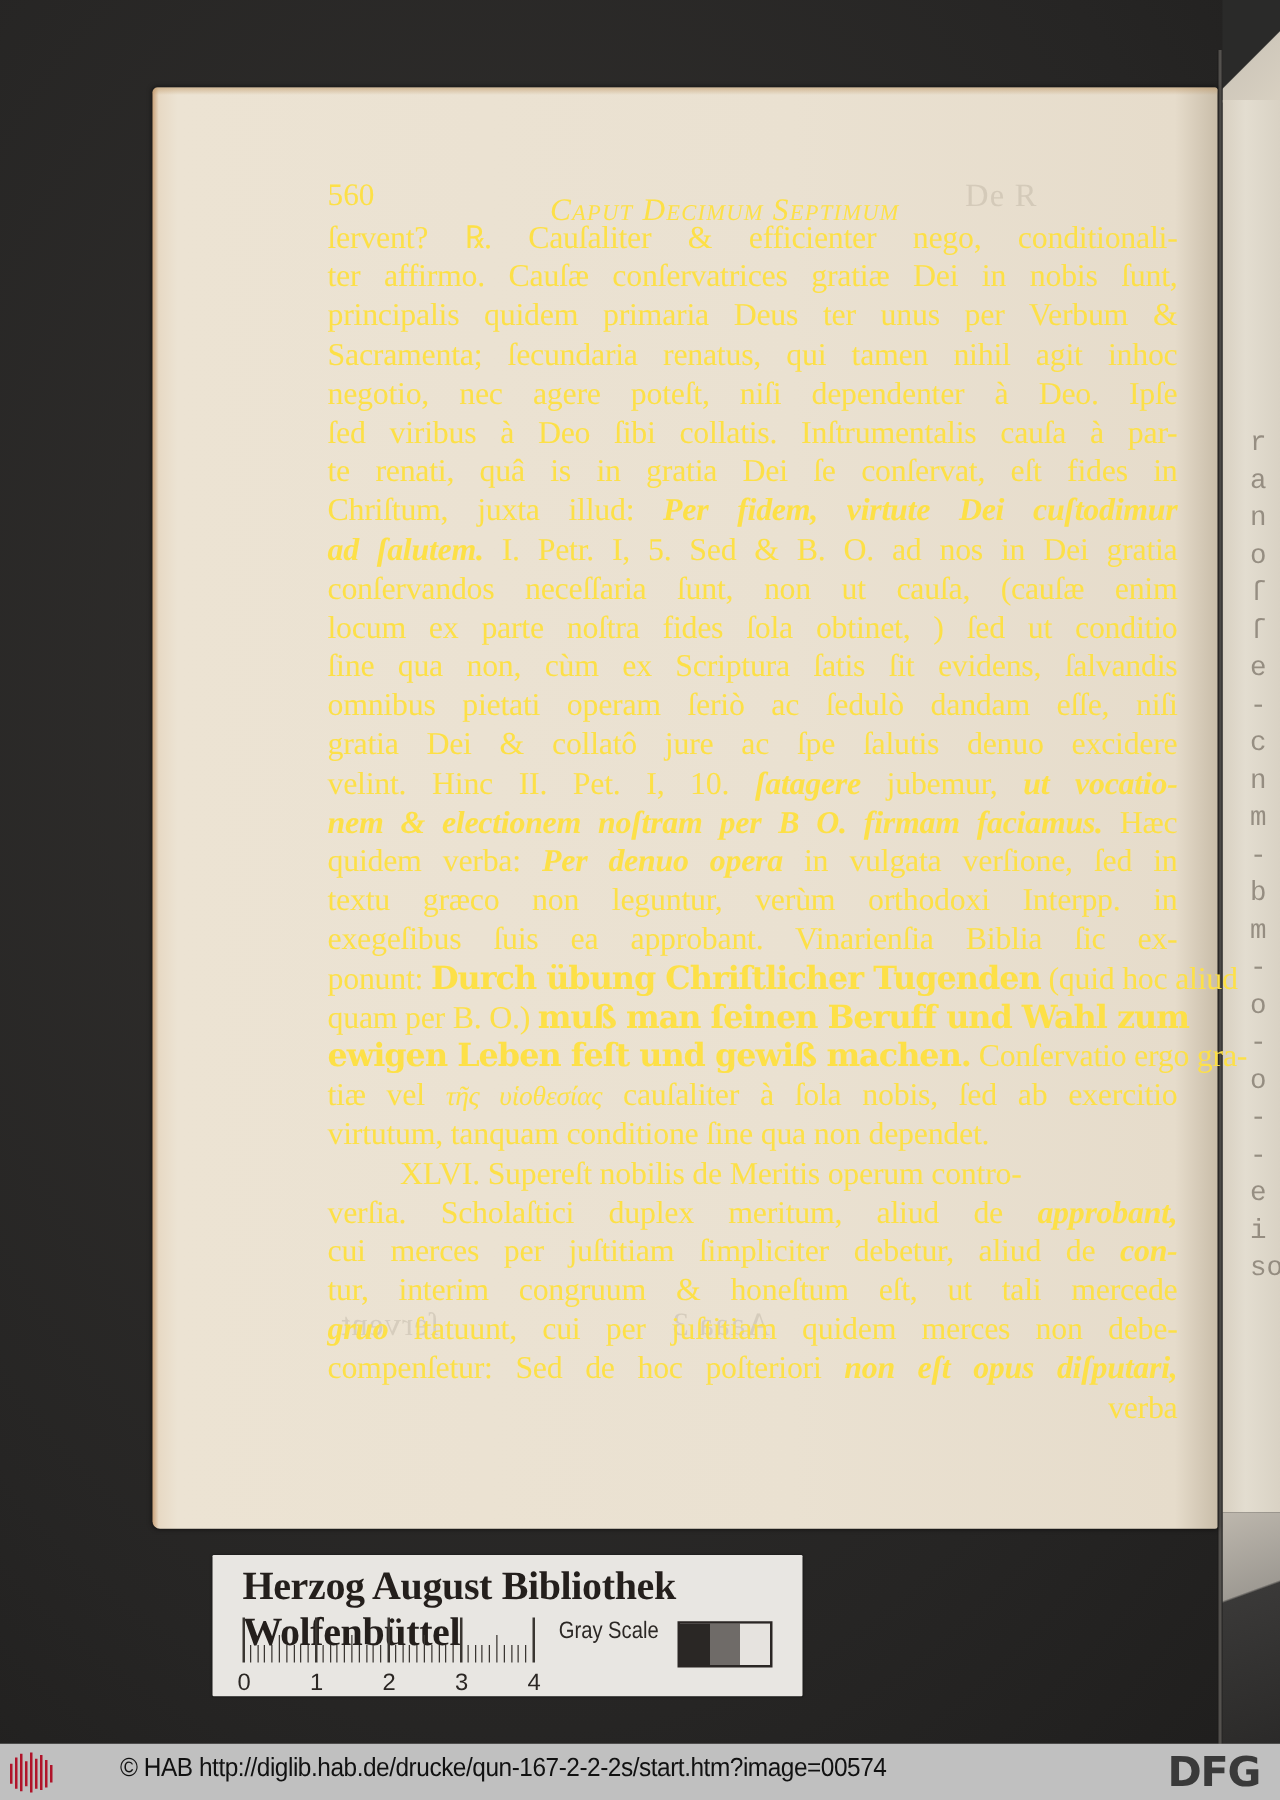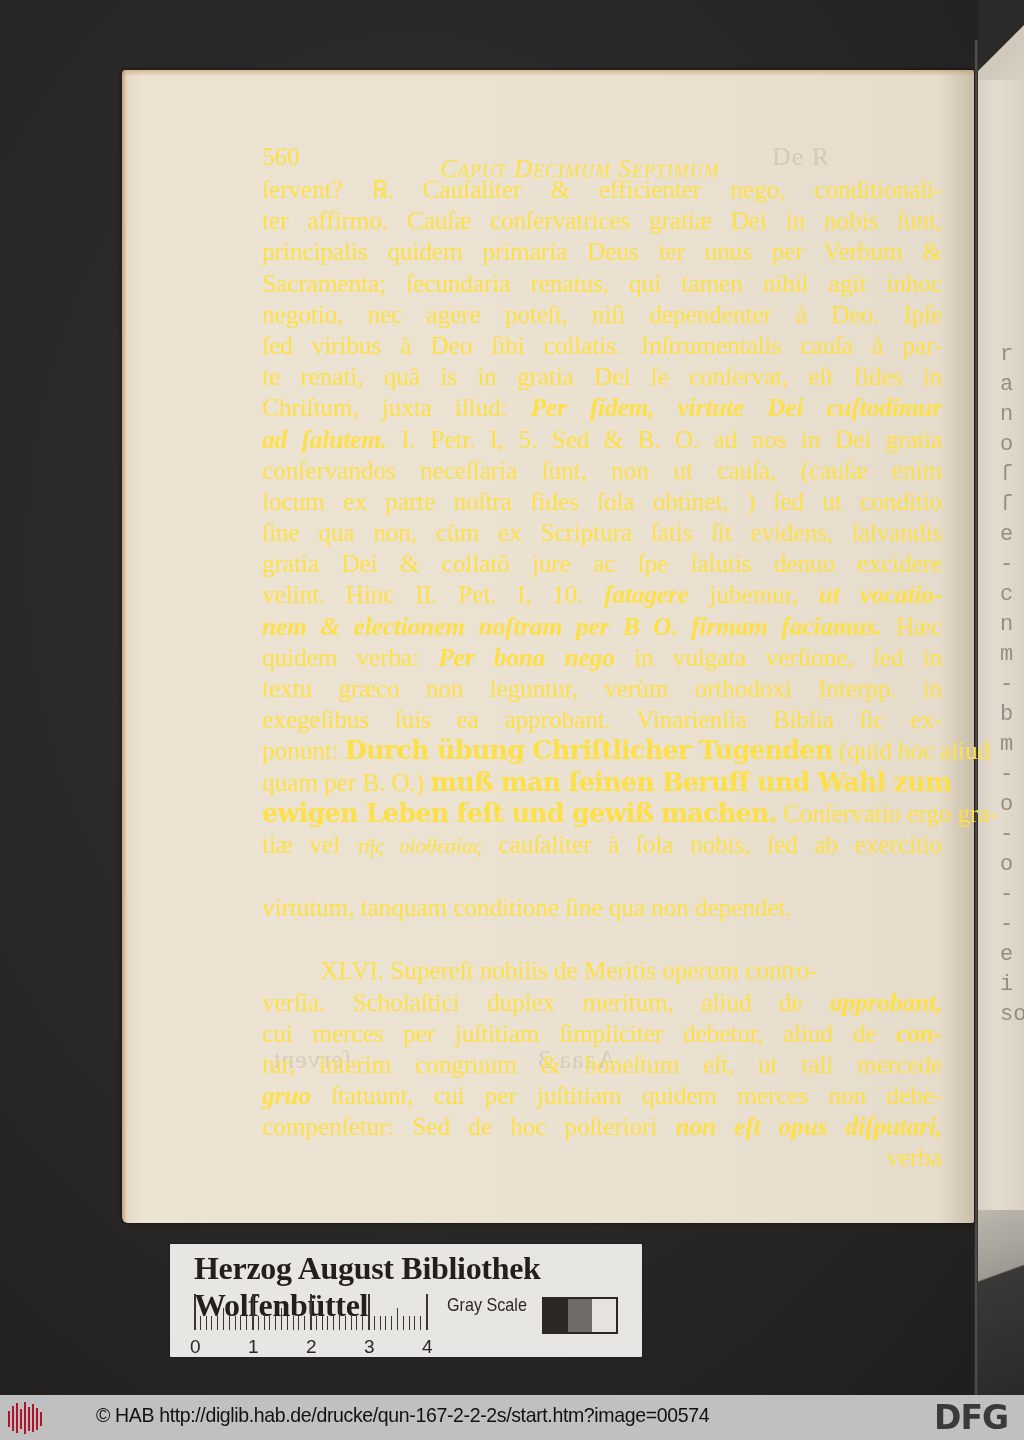--- a/index.html
+++ b/index.html
@@ -62,21 +62,21 @@
     .running-head .folio { position: absolute; left: 0; top: 0; }
     .running-head .title {
       position: absolute; left: 178px; top: 12px;
       font-variant: small-caps; letter-spacing: 1px; font-style: italic;
     }
     .line {
       font-size: 25.5px; line-height: 31.2px; height: 31.2px;
       white-space: nowrap; text-align: justify; text-align-last: justify;
       letter-spacing: -0.2px;
     }
-    .line.last { text-align-last: left; margin-top: 32px; }
+    .line.last { text-align-last: left; }
     .line.indent { padding-left: 58px; }
     .line.right { text-align: center; text-align-last: right; }
     .it { font-style: italic; font-weight: bold; }
     .frak { font-family: "DejaVu Serif", serif; font-weight: bold; letter-spacing: -0.8px; }
     .greek { font-style: italic; font-size: 22px; }
     
     .label {
       position: absolute; left: 170px; top: 1244px; width: 472px; height: 113px;
       background: #e8e6e2; border-radius: 1px;
       box-shadow: 0 0 2px rgba(0,0,0,0.5);
@@ -171,24 +171,25 @@
       <div class="line"><span>principalis quidem primaria Deus ter unus per Verbum &amp;</span></div>
       <div class="line"><span>Sacramenta; ſecundaria renatus, qui tamen nihil agit inhoc</span></div>
       <div class="line"><span>negotio, nec agere poteſt, niſi dependenter à Deo.   Ipſe</span></div>
       <div class="line"><span>ſed viribus à Deo ſibi collatis.   Inſtrumentalis cauſa à par-</span></div>
       <div class="line"><span>te renati, quâ is in gratia Dei ſe conſervat, eſt fides in</span></div>
       <div class="line"><span>Chriſtum, juxta illud: </span><span class="it">Per fidem, virtute Dei cuſtodimur</span></div>
       <div class="line"><span class="it">ad ſalutem.</span><span> I. Petr. I, 5. Sed &amp; B. O. ad nos in Dei gratia</span></div>
       <div class="line"><span>conſervandos neceſſaria ſunt, non ut cauſa, (cauſæ enim</span></div>
       <div class="line"><span>locum ex parte noſtra fides ſola obtinet, ) ſed ut conditio</span></div>
       <div class="line"><span>ſine qua non, cùm ex Scriptura ſatis ſit evidens, ſalvandis</span></div>
+      <div class="line"><span>omnibus pietati operam ſeriò ac ſedulò dandam eſſe, niſi</span></div>
       <div class="line"><span>gratia Dei &amp; collatô jure ac ſpe ſalutis denuo excidere</span></div>
       <div class="line"><span>velint.   Hinc II. Pet. I, 10. </span><span class="it">ſatagere</span><span> jubemur, </span><span class="it">ut vocatio-</span></div>
       <div class="line"><span class="it">nem &amp; electionem noſtram per B O. firmam faciamus.</span><span>   Hæc</span></div>
-      <div class="line"><span>quidem verba: </span><span class="it">Per bona nego</span><span> in vulgata verſione, ſed in</span></div>
+      <div class="line"><span>quidem verba: </span><span class="it">Per denuo opera</span><span> in vulgata verſione, ſed in</span></div>
       <div class="line"><span>textu græco non leguntur, verùm orthodoxi Interpp. in</span></div>
       <div class="line"><span>exegeſibus ſuis ea approbant.   Vinarienſia Biblia ſic ex-</span></div>
       <div class="line"><span>ponunt: </span><span class="frak">Durch übung Chriſtlicher Tugenden</span><span> (quid hoc aliud</span></div>
       <div class="line"><span>quam per B. O.) </span><span class="frak">muß man ſeinen Beruff und Wahl zum</span></div>
       <div class="line"><span class="frak">ewigen Leben feſt und gewiß machen.</span><span> Conſervatio ergo gra-</span></div>
       <div class="line"><span>tiæ vel </span><span class="greek">τῆς υἱοθεσίας</span><span> cauſaliter à ſola nobis, ſed ab exercitio</span></div>
       <div class="line last"><span>virtutum, tanquam conditione ſine qua non dependet.</span></div>
       <div class="line indent last"><span>XLVI.   Supereſt nobilis de Meritis operum contro-</span></div>
       <div class="line"><span>verſia.   Scholaſtici duplex meritum, aliud de </span><span class="it">approbant,</span></div>
       <div class="line"><span>cui merces per juſtitiam ſimpliciter debetur, aliud de </span><span class="it">con-</span></div>

